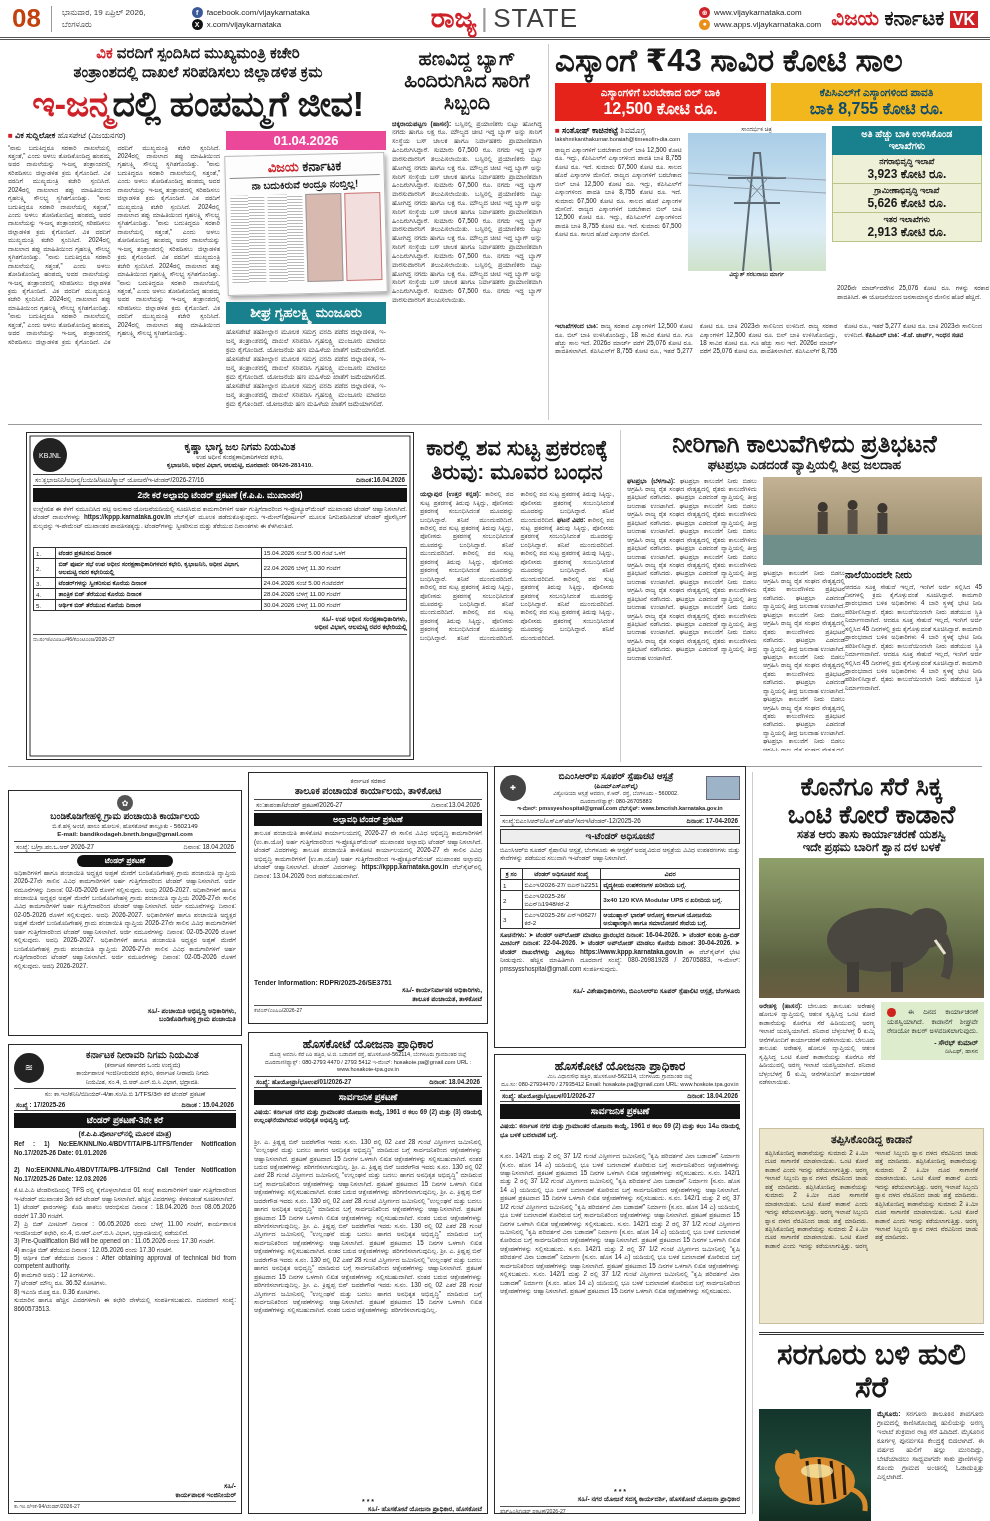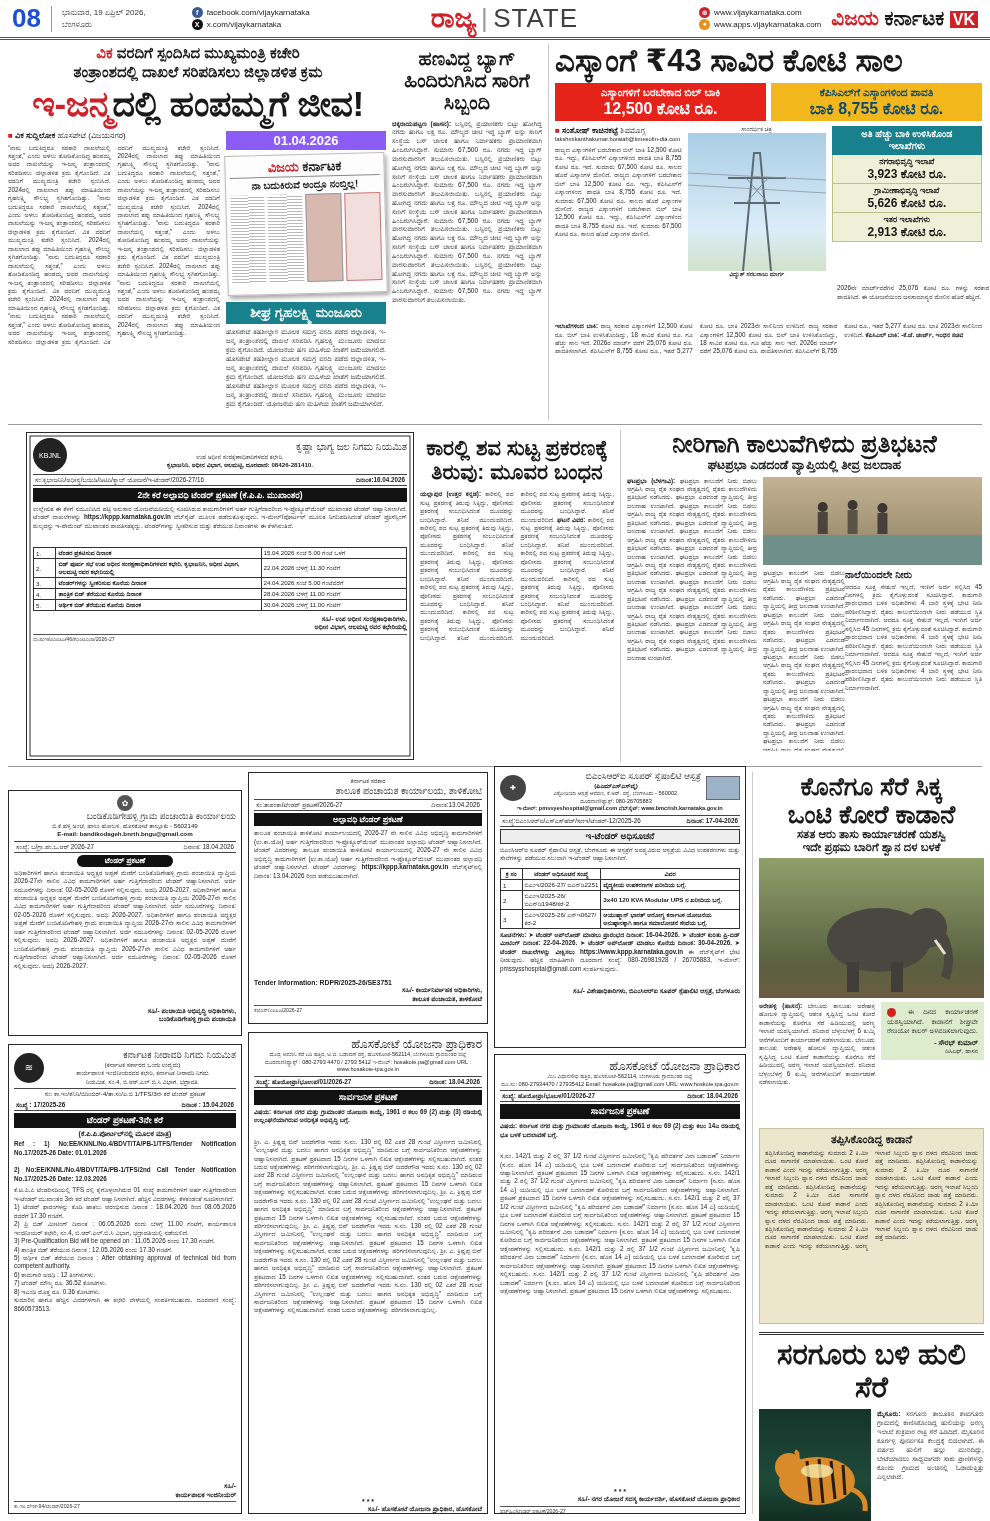--- a/index.html
+++ b/index.html
@@ -13,38 +13,38 @@
   .red{color:#cf2128;}
   .body6{font-size:6.3px;line-height:1.34;color:#222;text-align:justify;overflow:hidden;}
   .c2{column-count:2;column-gap:7px;}
   .c3{column-count:3;column-gap:7px;}
   .blackbar{background:#121212;color:#fff;text-align:center;font-weight:bold;}
   .box{border:1.6px solid #2a2a2a;background:#fff;overflow:hidden;}
   .dbox{border:1px solid #2a2a2a;box-shadow:0 0 0 2.5px #fff inset,0 0 0 3.5px #2a2a2a inset;}
   
   .hdr{left:0;top:0;width:990px;height:40px;display:flex;align-items:center;gap:10px;padding:0 12px;
        border-bottom:3px double #555;}
-  .pagenum{font-size:26px;font-weight:bold;color:#1d4ed8;}
+  .pagenum{font-size:26px;font-weight:bold;color:#c2410c;}
   .vbar{width:1px;height:26px;background:#999;}
   .hdr-small{font-size:8px;line-height:1.4;color:#333;}
   .soc{display:flex;align-items:center;gap:4px;font-size:8px;color:#222;}
   .cir{width:11px;height:11px;border-radius:50%;color:#fff;font-size:7px;font-weight:bold;
        display:inline-flex;align-items:center;justify-content:center;}
   .section-kn{font-size:27px;font-weight:bold;color:#cf2128;}
   .section-en{font-size:26px;color:#404040;letter-spacing:1px;}
   .brand{font-size:20px;font-weight:bold;white-space:nowrap;}
   .brand .vk{background:#cf2128;color:#fff;padding:0 3px;font-size:16px;}
   
   .kick{font-size:15px;font-weight:bold;line-height:1.25;text-align:center;}
   .h1a{font-size:35px;font-weight:bold;letter-spacing:-0.5px;}
   .h1b{font-size:30px;font-weight:bold;line-height:1.08;}
   .h2{font-size:21px;font-weight:bold;line-height:1.15;}
   .byline{font-size:8px;}
   .byline .sq{color:#cf2128;}
-  .datebox{background:#8b5cf6;color:#fff;font-weight:bold;font-size:13px;text-align:center;padding:2px 0;}
+  .datebox{background:#ec4899;color:#fff;font-weight:bold;font-size:13px;text-align:center;padding:2px 0;}
   
   .clip{background:#fdfdfd;border:1px solid #bbb;box-shadow:2px 3px 4px rgba(0,0,0,.35);transform:rotate(-1.5deg);padding:4px;}
   .clip-mast{font-size:13px;font-weight:bold;text-align:center;border-bottom:1px solid #888;padding-bottom:1px;}
   .clip-head{font-size:10px;font-weight:bold;text-align:center;margin-top:2px;}
   .greek{background:repeating-linear-gradient(#fff 0 2px,#b9b9b9 2px 3px);}
   .tealbox{background:#19808d;color:#fff;font-weight:bold;text-align:center;font-size:13px;padding:3px 0;}
   
   .redbox{background:#e5231b;color:#fff;text-align:center;padding:3px 2px;}
   .yelbox{background:#f2b71d;color:#0c4a6e;text-align:center;padding:3px 2px;}
   .amt{font-size:16px;font-weight:bold;}
@@ -55,21 +55,21 @@
   .stat-v{font-size:12px;font-weight:bold;}
   .photo{position:relative;overflow:hidden;}
   .cap{font-size:6px;color:#333;text-align:center;}
   .quote{background:#ddeccc;padding:5px 6px;font-size:7px;line-height:1.35;text-align:justify;}
   .khaki{background:#ece6cd;border:1px solid #c9bf9d;padding:4px 5px;}
   .tiny{font-size:5.6px;line-height:1.35;color:#222;}
   table.tnd{border-collapse:collapse;width:100%;}
   table.tnd td,table.tnd th{border:0.8px solid #333;font-size:6.2px;padding:1px 2px;vertical-align:middle;}
   .sig{font-size:6.5px;text-align:right;font-weight:bold;line-height:1.3;}
   .coderow{font-size:5.2px;color:#333;border-top:0.8px solid #555;margin-top:2px;padding-top:1px;display:flex;justify-content:space-between;}
-  .orgname{font-size:10px;font-weight:normal;text-align:right;}
+  .orgname{font-size:10px;font-weight:bold;text-align:center;}
   .orgsub{font-size:6.2px;text-align:center;line-height:1.35;}
   .refline{font-size:6.3px;display:flex;justify-content:space-between;border-top:0.8px solid #444;border-bottom:0.8px solid #444;padding:1px 2px;margin:2px 0;}
   .logo{border-radius:50%;background:#222;color:#fff;display:flex;align-items:center;justify-content:center;flex:none;}
   .pill{background:#111;color:#fff;border-radius:8px;font-size:7.5px;font-weight:bold;text-align:center;width:96px;margin:2px auto;padding:1px 0;}
   .hrule{height:1px;background:#9a9a9a;}
   .subhd{font-size:12.5px;font-weight:bold;text-align:center;}
 </style>
 </head>
 <body>
 

